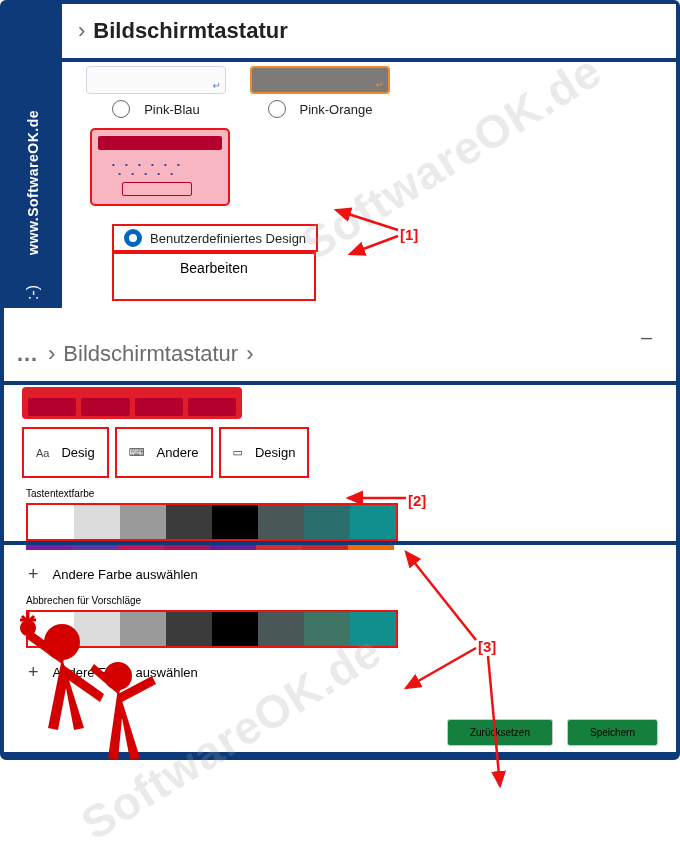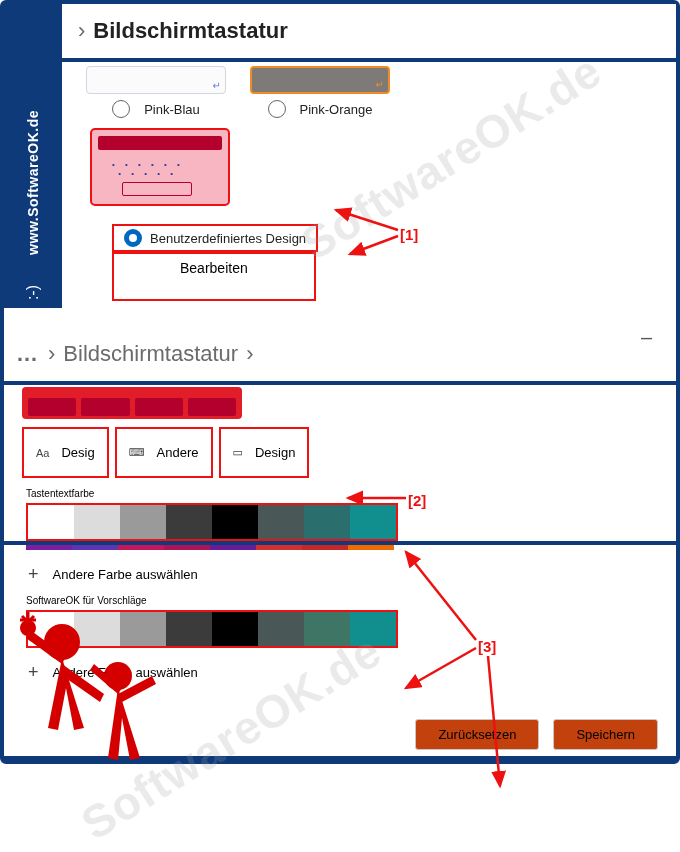--- a/index.html
+++ b/index.html
@@ -59,21 +59,21 @@
     .section-label { margin: 10px 0 4px 22px; font-size: 10px; }
     .swatch-row { display: flex; gap: 0; margin-left: 22px; flex-wrap: wrap; border: 2.5px solid #e11; width: fit-content; }
     .swatch { width: 46px; height: 34px; }
     .stripe { display: flex; height: 5px; margin-left: 22px; width: 368px; }
     .stripe div { flex: 1; }
     
     .choose-row { display: flex; align-items: center; gap: 14px; margin: 14px 0 6px 24px; font-size: 13px; }
     .plus { font-size: 18px; color: #444; }
     
     .btnrow { display: flex; gap: 14px; justify-content: flex-end; padding: 30px 18px 6px; }
-    .winbtn { border: 1px solid #c8c8c8; background: #c2410c; border-radius: 3px; padding: 7px 22px; font-size: 13px; text-align: right; }
+    .winbtn { border: 1px solid #c8c8c8; background: #15803d; border-radius: 3px; padding: 7px 22px; font-size: 10px; text-align: right; }
     
     .minimize { position: absolute; right: 24px; top: 322px; font-size: 20px; color: #555; }
     
     
     .anno { position: absolute; color: #e11; font-weight: 700; font-size: 15px; z-index: 20; }
     .arrow { position: absolute; z-index: 19; pointer-events: none; }
     
     
     .wm { position: absolute; font-size: 46px; font-weight: 700; color: rgba(160,160,160,0.22); transform: rotate(-32deg); z-index: 2; pointer-events: none; letter-spacing: 1px; }
     
@@ -192,21 +192,21 @@
         <div style="background: rgb(211, 47, 47);"></div>
         <div style="background: rgb(198, 40, 40);"></div>
         <div style="background: rgb(239, 108, 0);"></div>
       </div>
 
     <div class="choose-row">
       <span class="plus">+</span>
       <span>Andere Farbe auswählen</span>
     </div>
 
-    <div class="section-label">SoftwareOK für Vorschläge</div>
+    <div class="section-label">Abbrechen für Vorschläge</div>
     <div class="swatch-row" id="row2">
         <div class="swatch" style="background: rgb(255, 255, 255);"></div>
         <div class="swatch" style="background: rgb(220, 220, 220);"></div>
         <div class="swatch" style="background: rgb(154, 154, 154);"></div>
         <div class="swatch" style="background: rgb(59, 59, 59);"></div>
         <div class="swatch" style="background: rgb(0, 0, 0);"></div>
         <div class="swatch" style="background: rgb(74, 87, 87);"></div>
         <div class="swatch" style="background: rgb(62, 117, 101);"></div>
         <div class="swatch" style="background: rgb(17, 143, 143);"></div>
       </div>

